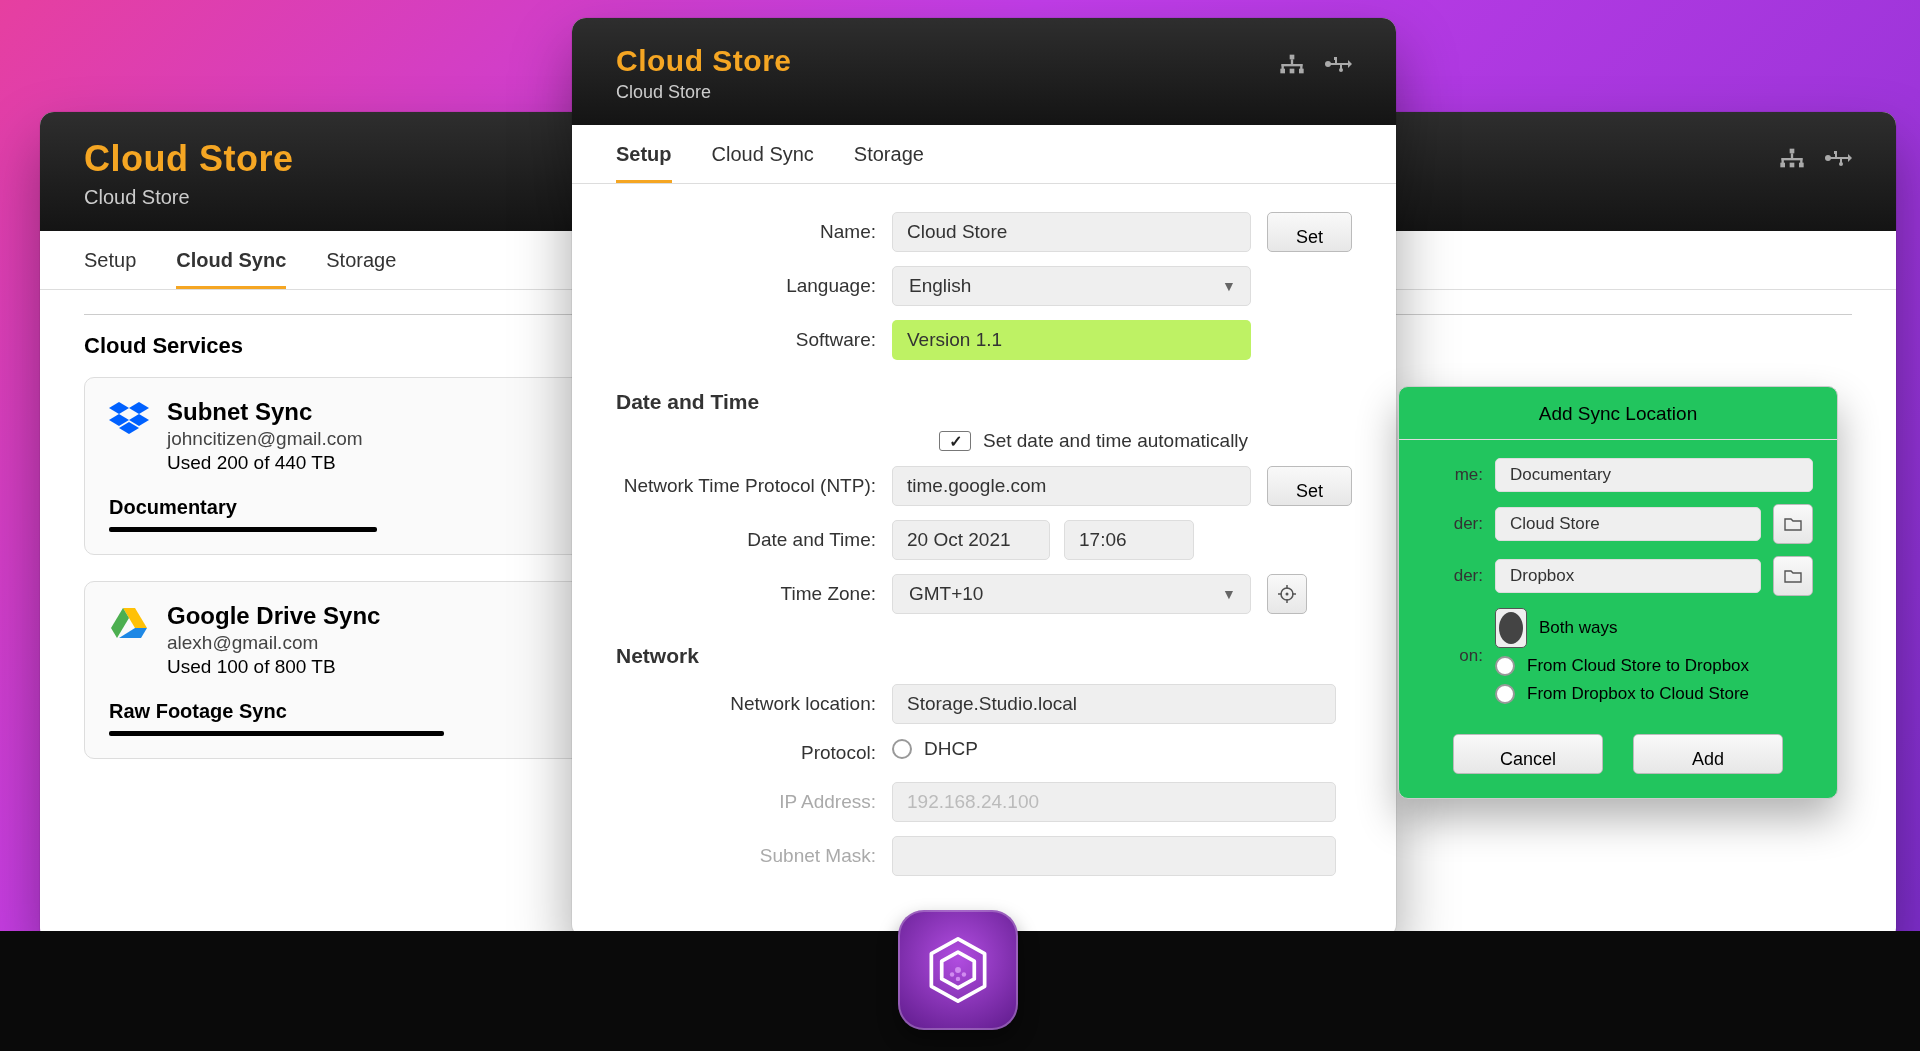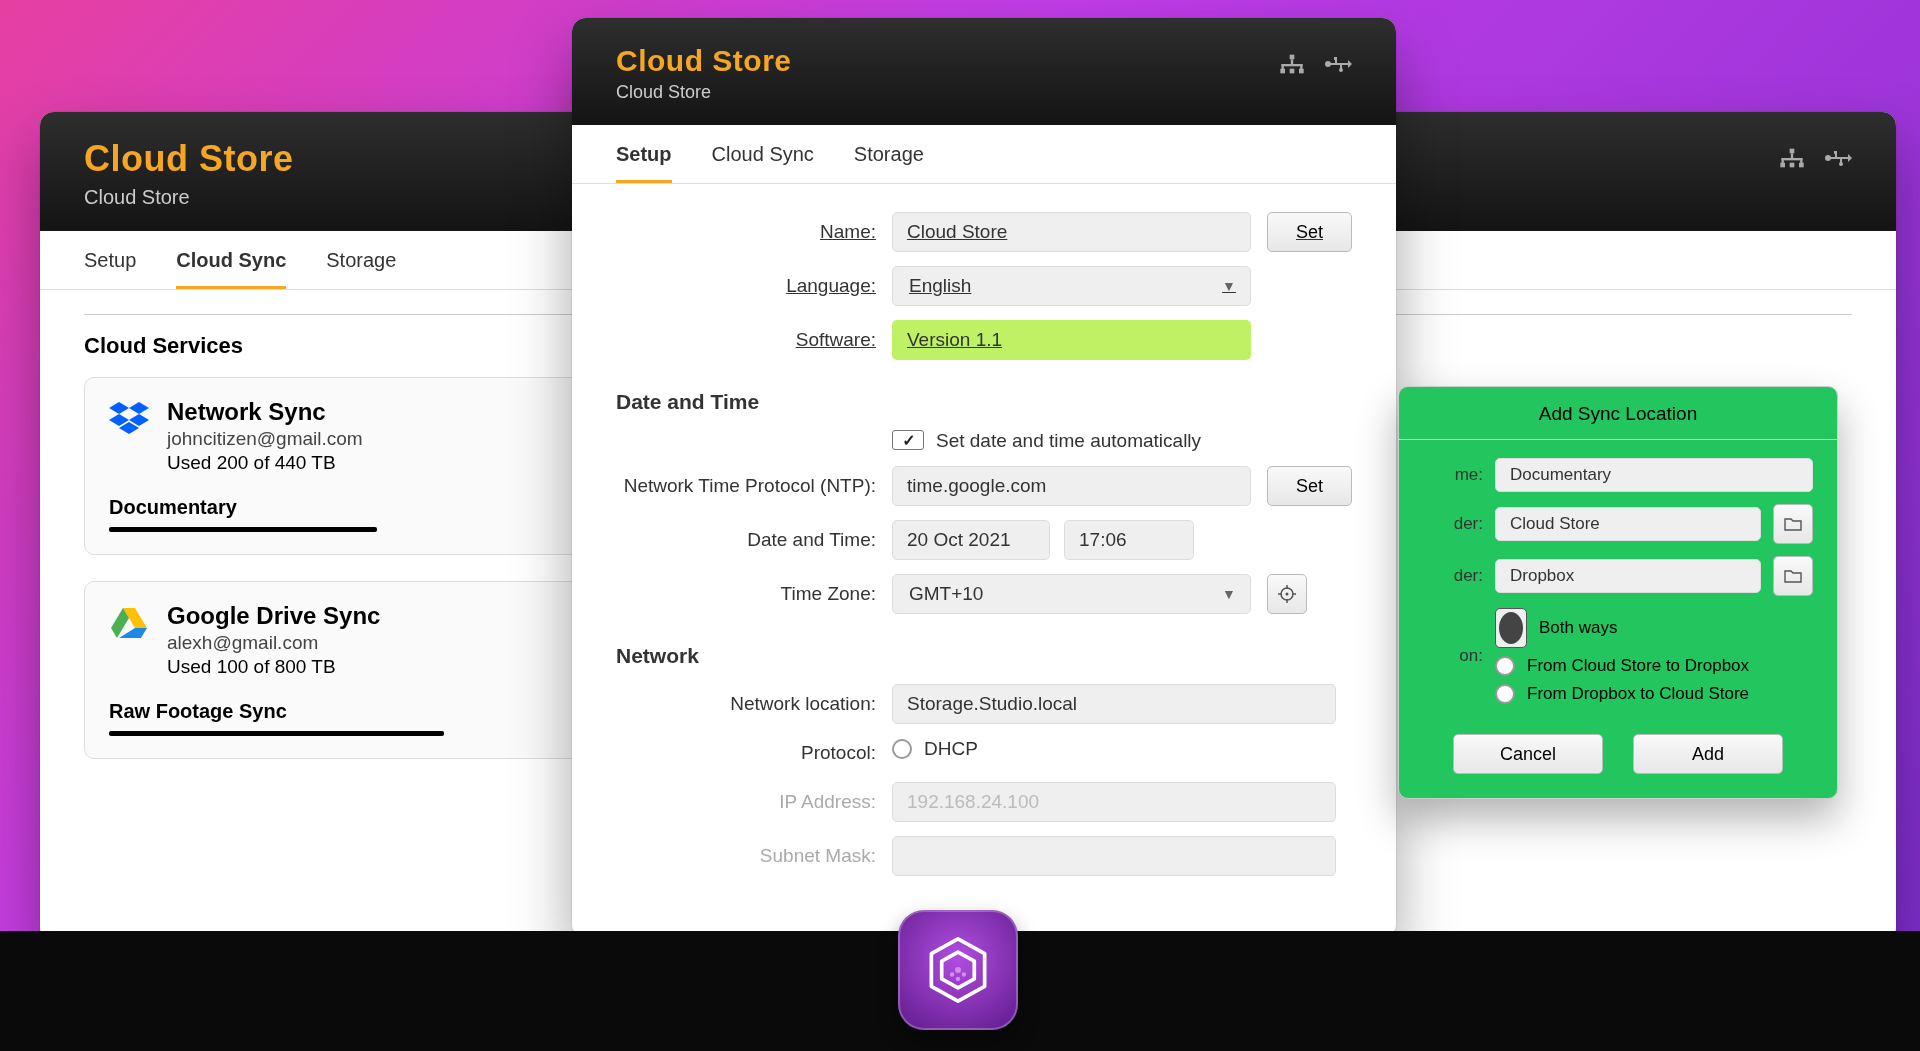--- a/index.html
+++ b/index.html
@@ -59,27 +59,27 @@
   .form-grid .lab { text-align:right; color:#333; }
   .form-grid .lab.dim { color:#aaa; }
   .inp, .sel {
     height:40px; background:#efefef; border:1px solid #ddd; border-radius:5px;
     padding:0 14px; font-size:19px; display:flex; align-items:center; color:#333;
   }
   .inp.ro { background:#bef264; border-color:transparent; }
   .sel { justify-content:space-between;padding-left:16px; }
   .sel .chev { font-size:14px; color:#666; }
   .btn {
-    height:40px; padding:8px 28px; border-radius:5px; border:1px solid #bbb;
+    height:40px; padding:14px 28px; border-radius:5px; border:1px solid #bbb;
     background:linear-gradient(#f9f9f9,#e7e7e7); font-size:18px; cursor:pointer;
   }
   .btn.icon { padding:0; width:40px; display:flex; align-items:center; justify-content:center; }
   .sec-head { font-size:21px; font-weight:700; margin:30px 0 16px; }
   .inline { display:flex; gap:14px; }
-  .check-row { display:flex; gap:12px; }
+  .check-row { display:flex; align-items:center; gap:12px;margin-left:47px; }
   .checkbox { width:20px; height:20px; border:1.5px solid #777; border-radius:3px; background:#fff; display:flex; align-items:center; justify-content:center; }
   .checkbox.sel::after { content:"✓"; font-size:16px; color:#222; font-weight:700; }
   
   .asl-panel {
     position:absolute; background:#22c55e; border:1px solid #ccc; border-radius:10px;
     box-shadow: 0 20px 40px rgba(0,0,0,.3);
     width:440px; padding:0 0 24px;
   }
   .asl-title { text-align:center; font-size:19px; padding:16px 0 14px; border-bottom:1px solid #ddd; }
   .asl-body { padding:18px 24px 10px; display:grid; grid-template-columns:60px 1fr auto; gap:12px 12px; align-items:center; }
@@ -144,21 +144,21 @@
               <g fill="#0061ff">
                 <polygon points="10,4 20,10 10,16 0,10"></polygon>
                 <polygon points="30,4 40,10 30,16 20,10"></polygon>
                 <polygon points="10,16 20,22 10,28 0,22"></polygon>
                 <polygon points="30,16 40,22 30,28 20,22"></polygon>
                 <polygon points="20,24 30,30 20,36 10,30"></polygon>
               </g>
             </svg>
         </span>
         <div>
-          <div class="svc-name">Network Sync</div>
+          <div class="svc-name">Subnet Sync</div>
           <div class="svc-sub">johncitizen@gmail.com</div>
           <div class="svc-sub2">Used 200 of 440 TB</div>
         </div>
       </div>
       <div class="svc-entry">
         <span>Documentary</span>
         <span>0.3 of </span>
       </div>
       <div class="svc-bar" style="width:40%"></div>
     </div>
@@ -215,21 +215,21 @@
           </svg></span>
     </div>
   </div>
   <div class="tabs">
     <div class="tab active">Setup</div>
     <div class="tab">Cloud Sync</div>
     <div class="tab">Storage</div>
   </div>
   <div class="front-body">
 
-    <div class="form-grid" style="margin-top:20px;text-decoration:underline;">
+    <div class="form-grid" style="margin-top:20px;">
       <div class="lab">Name:</div>
       <div class="inp">
           <span>Cloud Store</span>
         </div>
       <button class="btn">Set</button>
 
       <div class="lab">Language:</div>
       <div class="sel">
         <span>English</span>
         <span class="chev">▼</span>

